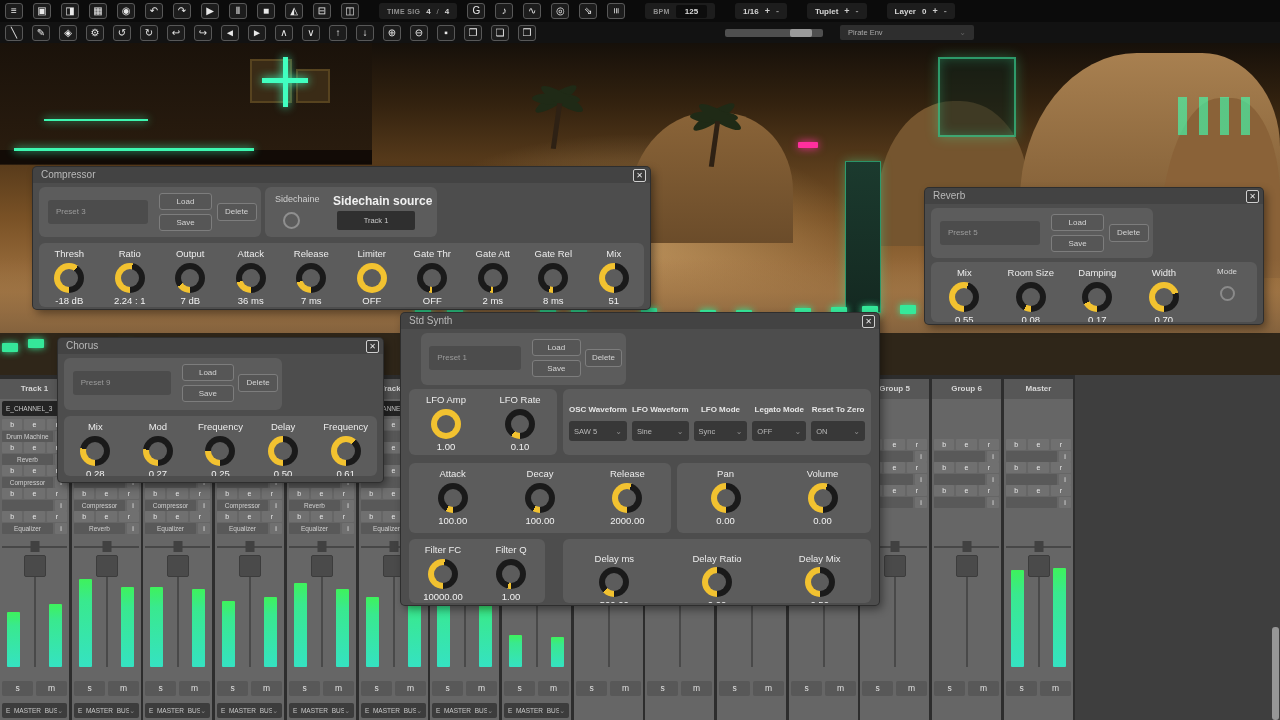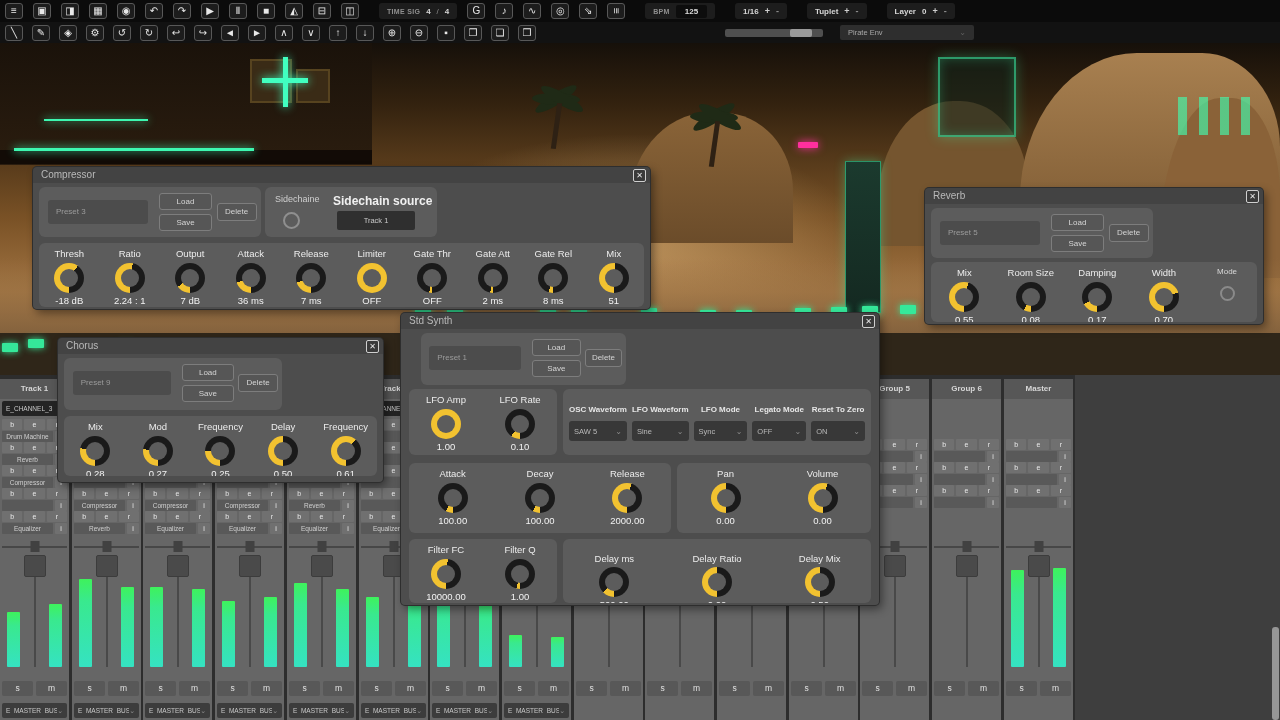--- a/index.html
+++ b/index.html
@@ -1441,21 +1441,21 @@
             <div class="klabel">Pan</div>
             <div class="kdial" style="background: conic-gradient(from 180deg, rgb(242, 194, 48) 0deg, rgb(242, 194, 48) 180deg, rgb(26, 26, 26) 180deg, rgb(26, 26, 26) 360deg);"></div>
             <div class="kvalue">0.00</div>
           </div>
           <div class="kcell">
             <div class="klabel">Volume</div>
             <div class="kdial" style="background: conic-gradient(from 180deg, rgb(242, 194, 48) 0deg, rgb(242, 194, 48) 198deg, rgb(26, 26, 26) 198deg, rgb(26, 26, 26) 360deg);"></div>
             <div class="kvalue">0.00</div>
           </div>
         </div>
-        <div class="panel knobrow" style="left: 8px; top: 210px; width: 148px; height: 64px;">
+        <div class="panel knobrow" style="left: 8px; top: 210px; width: 136px; height: 64px;">
           <div class="kcell">
             <div class="klabel">Filter FC</div>
             <div class="kdial" style="background: conic-gradient(from 180deg, rgb(242, 194, 48) 0deg, rgb(242, 194, 48) 187.2deg, rgb(26, 26, 26) 187.2deg, rgb(26, 26, 26) 360deg);"></div>
             <div class="kvalue">10000.00</div>
           </div>
           <div class="kcell">
             <div class="klabel">Filter Q</div>
             <div class="kdial" style="background: conic-gradient(from 180deg, rgb(242, 194, 48) 0deg, rgb(242, 194, 48) 14.4deg, rgb(26, 26, 26) 14.4deg, rgb(26, 26, 26) 360deg);"></div>
             <div class="kvalue">1.00</div>
           </div>

